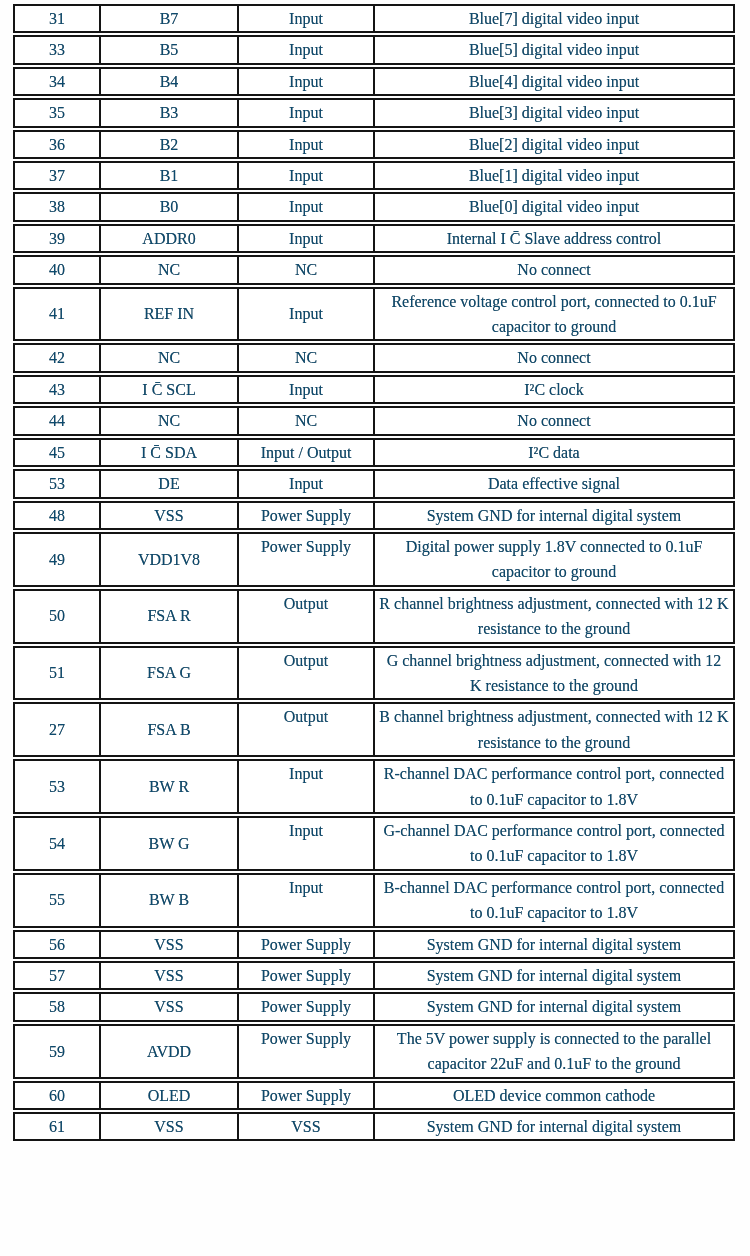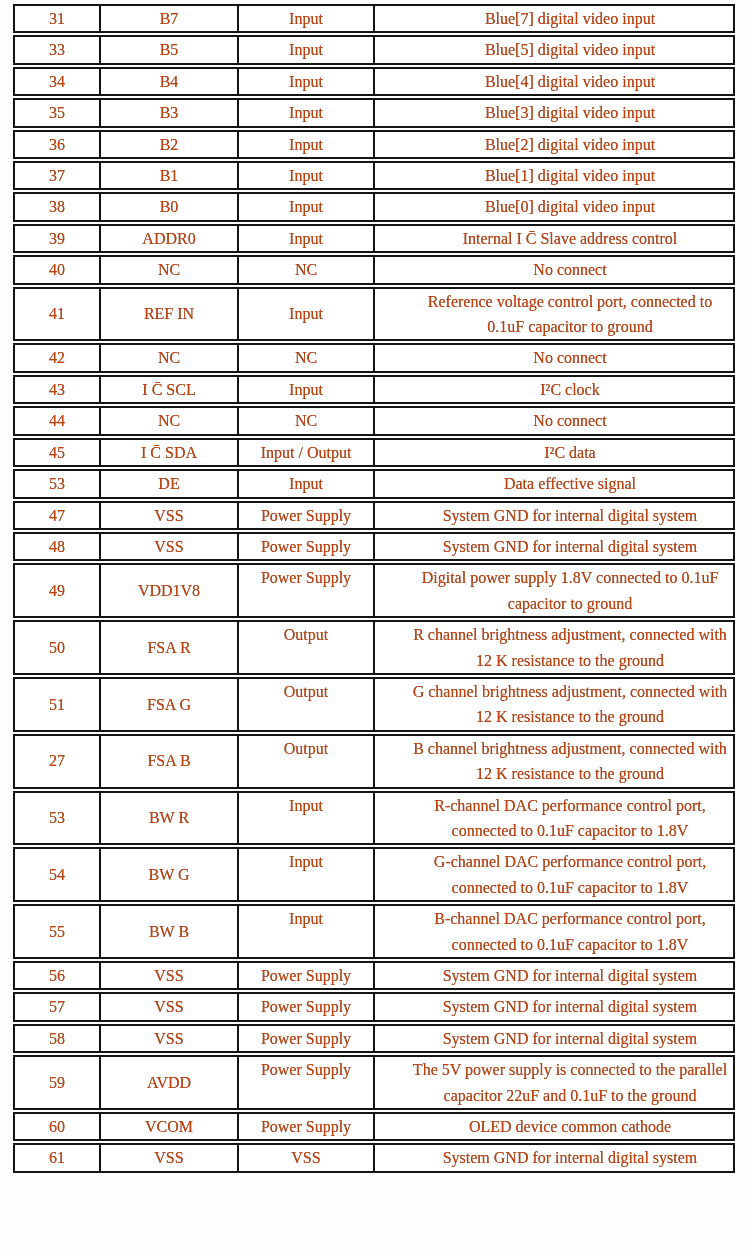--- a/index.html
+++ b/index.html
@@ -7,21 +7,21 @@
     padding: 0;
     background: #ffffff;
   }
   .page {
     position: relative;
     width: 750px;
     height: 1256px;
     background: #fefefe;
     overflow: hidden;
     font-family: "Liberation Serif", "DejaVu Serif", serif;
-    color: #c2410c;
+    color: #0c4a6e;
   }
   table.pin-table {
     position: absolute;
     left: 13px;
     top: 2px;
     width: 722px;
     table-layout: fixed;
     border-collapse: separate;
     border-spacing: 0 2px;
   }
@@ -36,21 +36,20 @@
     text-align: center;
     vertical-align: middle;
     font-size: 16px;
     line-height: 25.4px;
     padding: 0 4px;
     background: #ffffff;
     overflow: hidden;
   }
   table.pin-table td:last-child {
     border-right: 2px solid #141414;
-    padding-left: 36px;
   }
   table.pin-table td.valign-top {
     vertical-align: top;
   }
   
   table.pin-table td {
     text-shadow: 0 0 0.4px rgba(20,20,20,0.55);
   }
 </style>
 </head>
@@ -149,26 +148,20 @@
           <td>Input / Output</td>
           <td>I²C data</td>
         </tr>
         <tr>
           <td>53</td>
           <td>DE</td>
           <td>Input</td>
           <td>Data effective signal</td>
         </tr>
         <tr>
-          <td>47</td>
-          <td>VSS</td>
-          <td>Power Supply</td>
-          <td>System GND for internal digital system</td>
-        </tr>
-        <tr>
           <td>48</td>
           <td>VSS</td>
           <td>Power Supply</td>
           <td>System GND for internal digital system</td>
         </tr>
         <tr>
           <td>49</td>
           <td>VDD1V8</td>
           <td class="valign-top">Power Supply</td>
           <td>Digital power supply 1.8V connected to 0.1uF capacitor to ground</td>
@@ -228,21 +221,21 @@
           <td>System GND for internal digital system</td>
         </tr>
         <tr>
           <td>59</td>
           <td>AVDD</td>
           <td class="valign-top">Power Supply</td>
           <td>The 5V power supply is connected to the parallel capacitor 22uF and 0.1uF to the ground</td>
         </tr>
         <tr>
           <td>60</td>
-          <td>VCOM</td>
+          <td>OLED</td>
           <td>Power Supply</td>
           <td>OLED device common cathode</td>
         </tr>
         <tr>
           <td>61</td>
           <td>VSS</td>
           <td>VSS</td>
           <td>System GND for internal digital system</td>
         </tr>
       </tbody>

